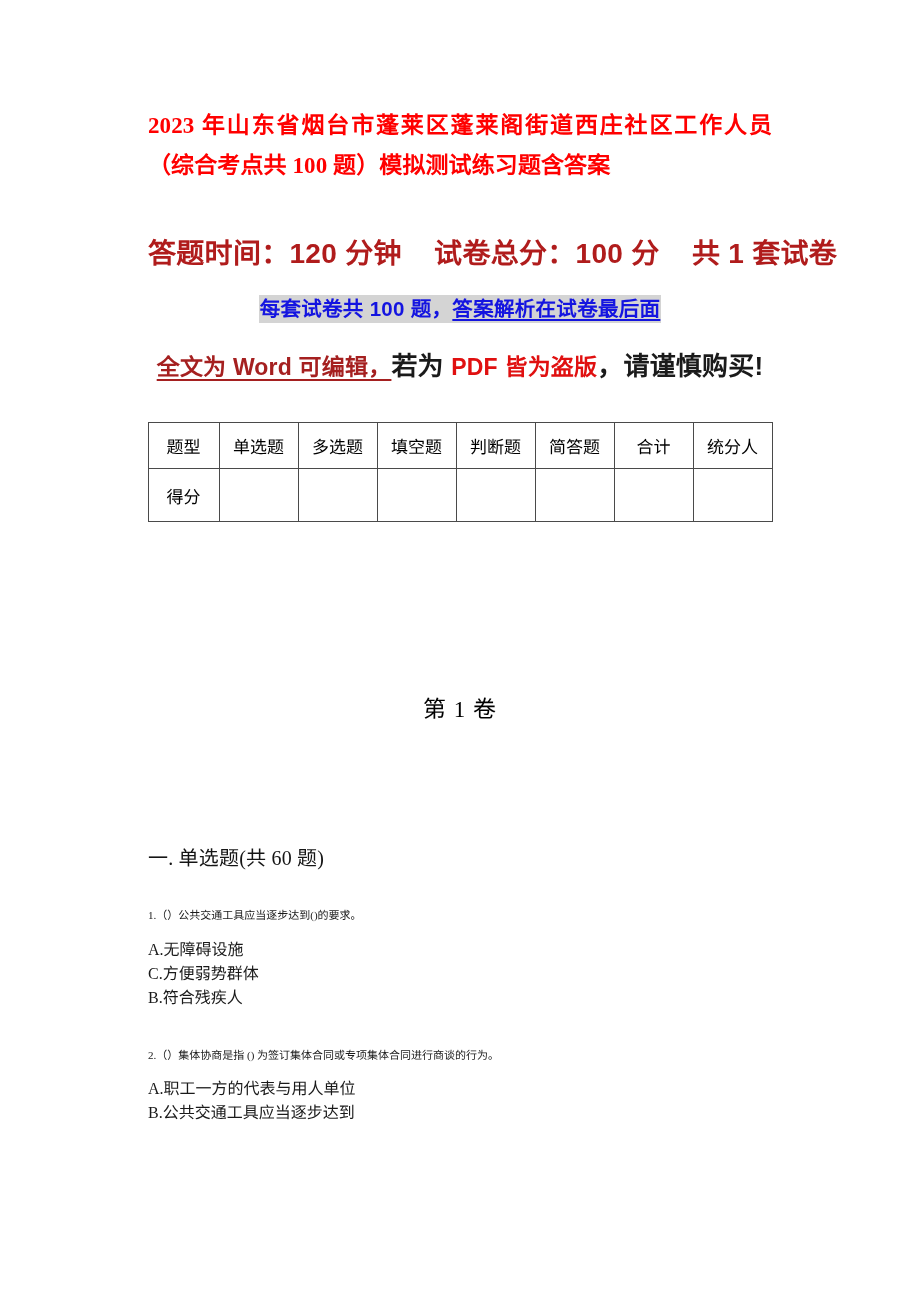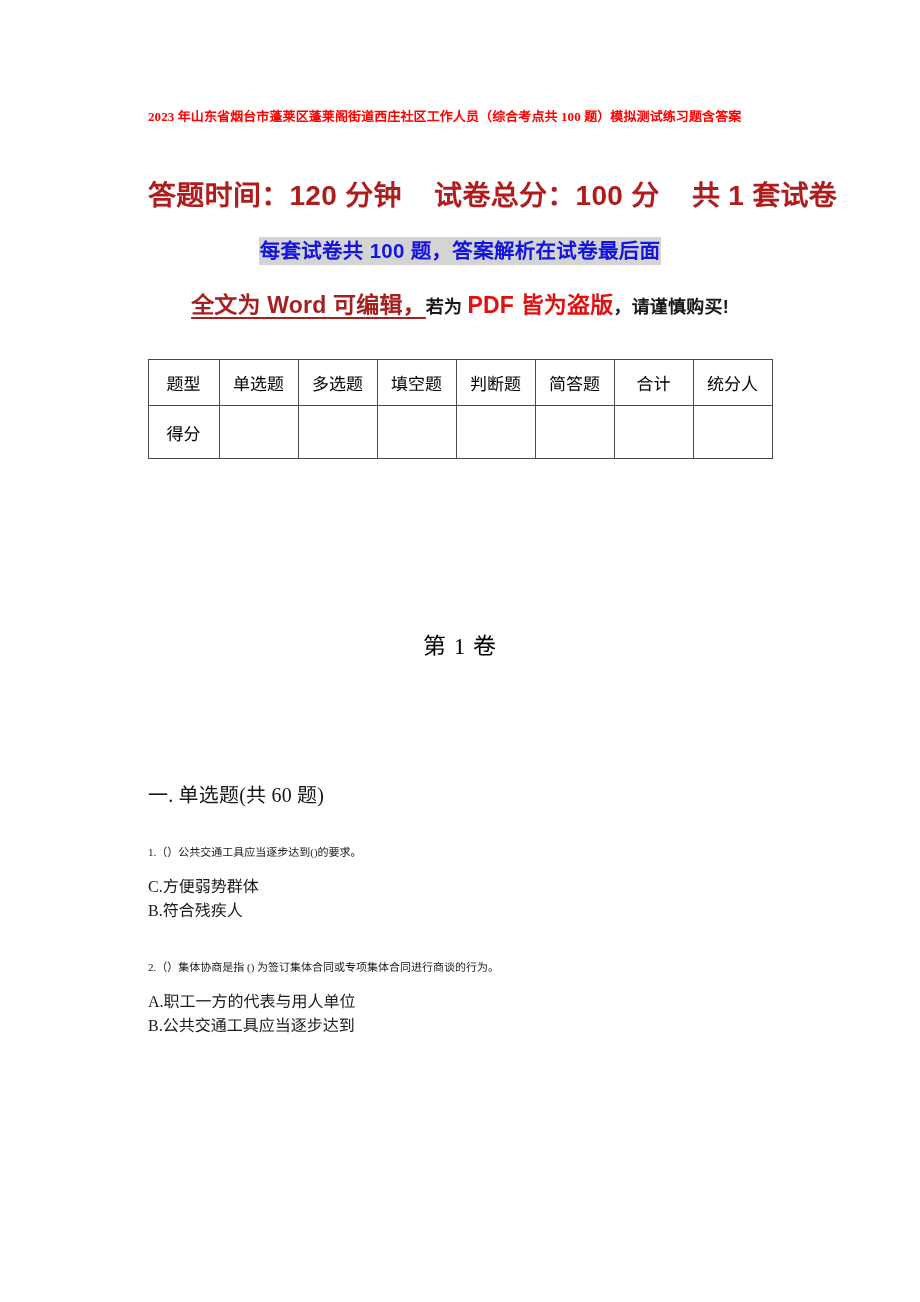--- a/index.html
+++ b/index.html
@@ -21,21 +21,21 @@
     width: 920px;
     height: 1302px;
     box-sizing: border-box;
     padding: 0 148px 0 148px;
   }
 
   
   .doc-title {
     margin: 0;
     padding-top: 106px;
-    font-size: 13px;
+    font-size: 23px;
     font-weight: bold;
     line-height: 1.75;
     color: #ff0000;
     text-align: justify;
     text-justify: inter-ideograph;
     letter-spacing: 0.1px;
   }
 
   
   .meta-block {
@@ -58,20 +58,21 @@
     font-weight: bold;
     color: #1414e0;
     font-family: "Liberation Sans", "DejaVu Sans", sans-serif;
     letter-spacing: 0.3px;
   }
   .meta-line-2 .hl {
     background: #d4d4d4;
     padding: 2px 1px 3px 1px;
   }
   .meta-line-2 .ul {
+    text-decoration: underline;
     text-underline-offset: 3px;
     margin-top: 33px;
   }
 
   .meta-line-3 {
     margin-top: 22px;
     font-size: 23px;
     font-weight: bold;
     font-family: "Liberation Sans", "DejaVu Sans", sans-serif;
     line-height: 1.72;
@@ -81,21 +82,21 @@
   .meta-line-3 .darkred-u {
     color: #a52020;
     text-decoration: underline;
     text-underline-offset: 4px;
   }
   .meta-line-3 .brightred {
     color: #e01010;
   }
   .meta-line-3 .blk {
     color: #1a1a1a;
-    font-size: 18px;
+    font-size: 26px;
   }
 
   
   .score-table-wrap {
     margin-top: 34px;
     display: flex;
     justify-content: center;
   }
   table.score-table {
     border-collapse: collapse;
@@ -203,20 +204,21 @@
       </tbody>
     </table>
   </div>
 
   <div class="volume-heading">第 1 卷</div>
 
   <div class="section-heading">一. 单选题(共 60 题)</div>
 
   <div class="question">1.（）公共交通工具应当逐步达到()的要求。</div>
   <div class="options">
+    <div class="option">A.无障碍设施</div>
     <div class="option">C.方便弱势群体</div>
     <div class="option">B.符合残疾人</div>
   </div>
 
   <div class="question">2.（）集体协商是指 () 为签订集体合同或专项集体合同进行商谈的行为。</div>
   <div class="options">
     <div class="option">A.职工一方的代表与用人单位</div>
     <div class="option">B.公共交通工具应当逐步达到</div>
   </div>
 

